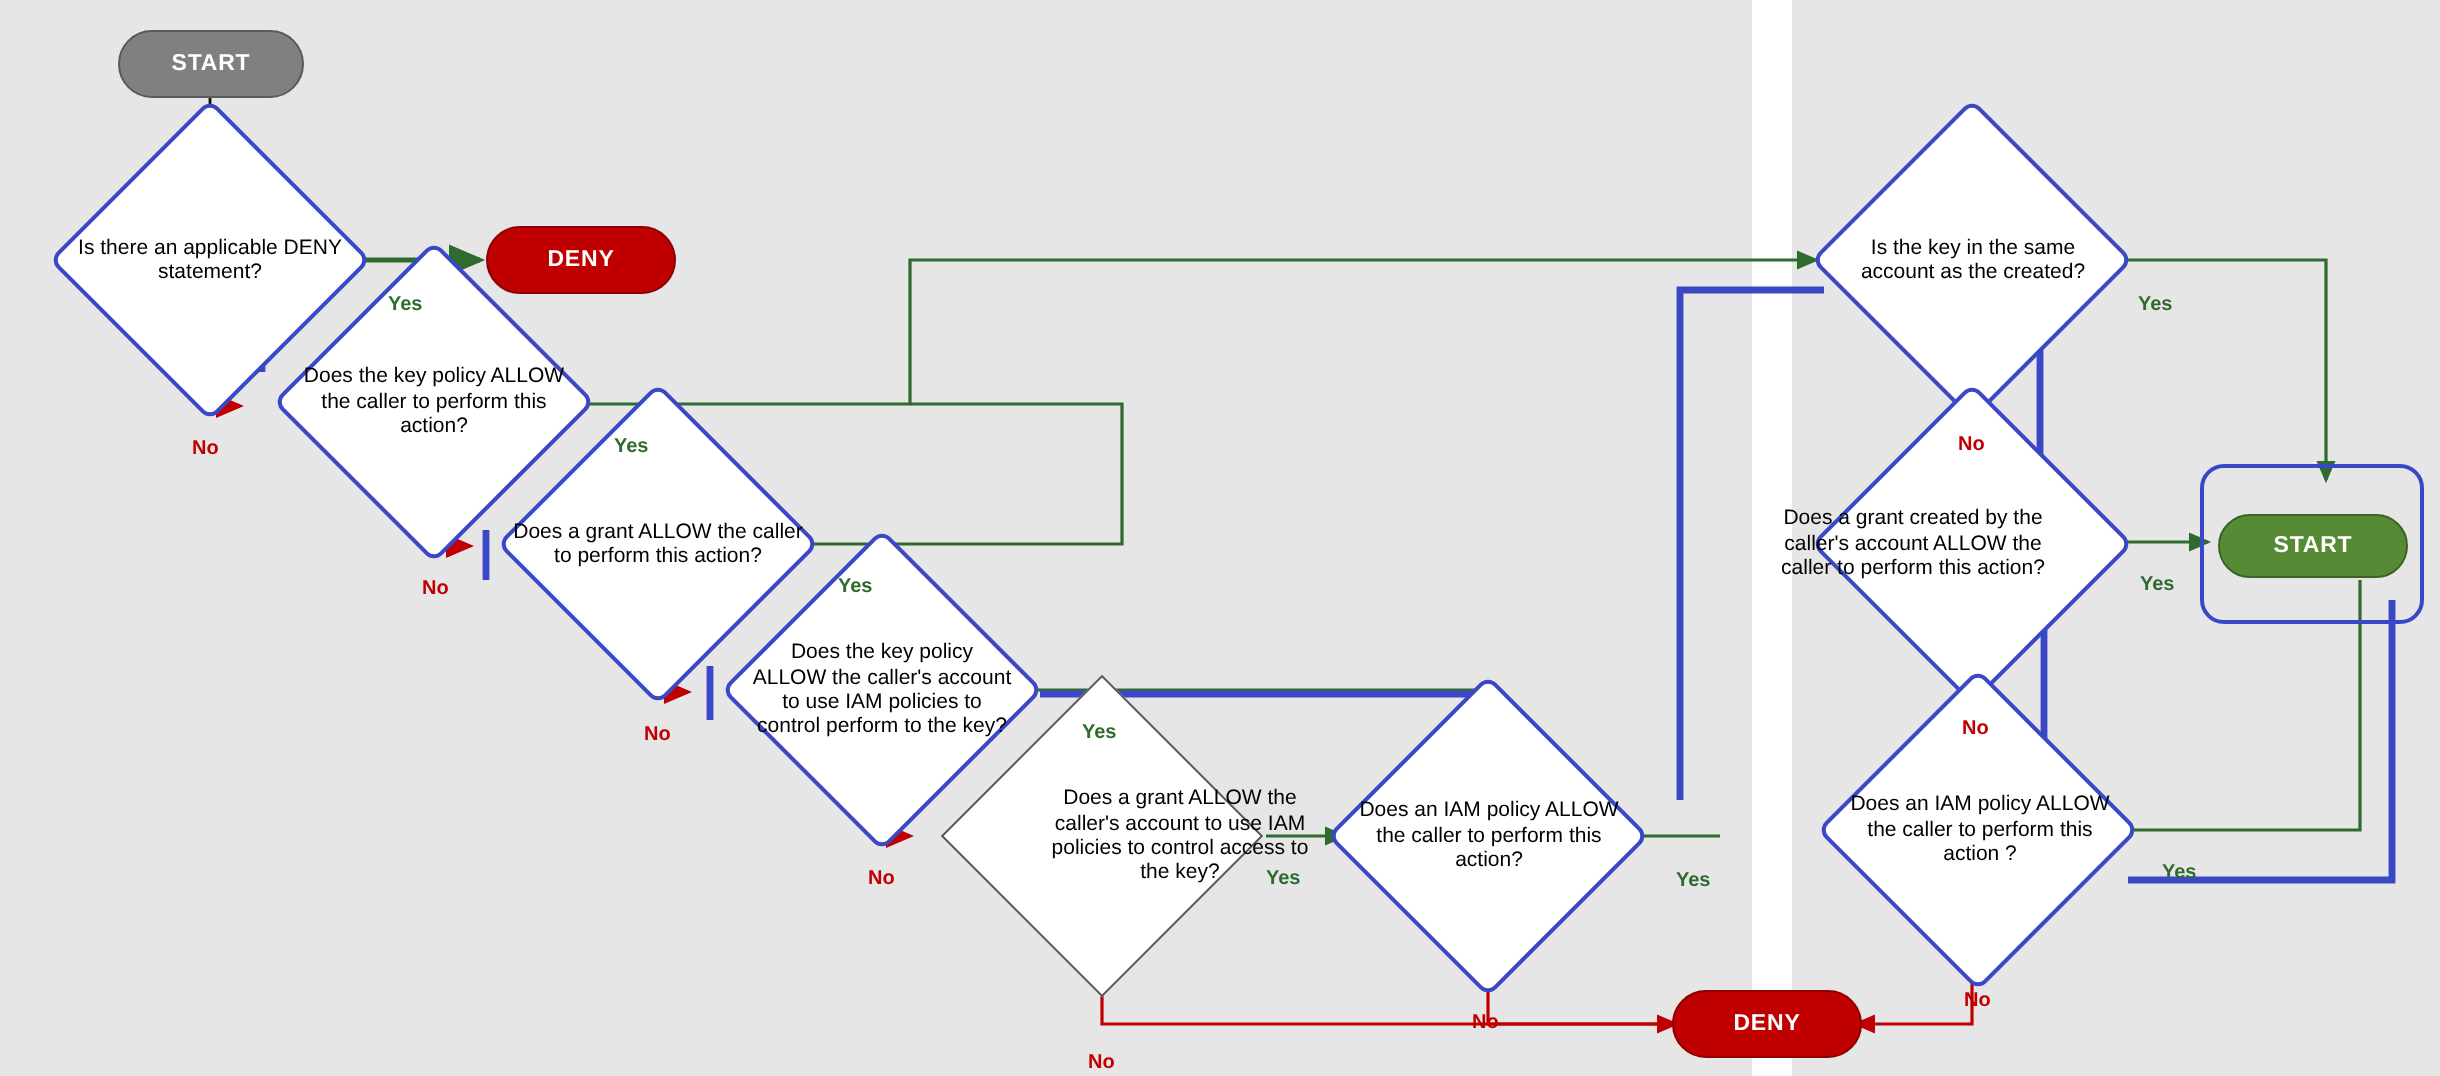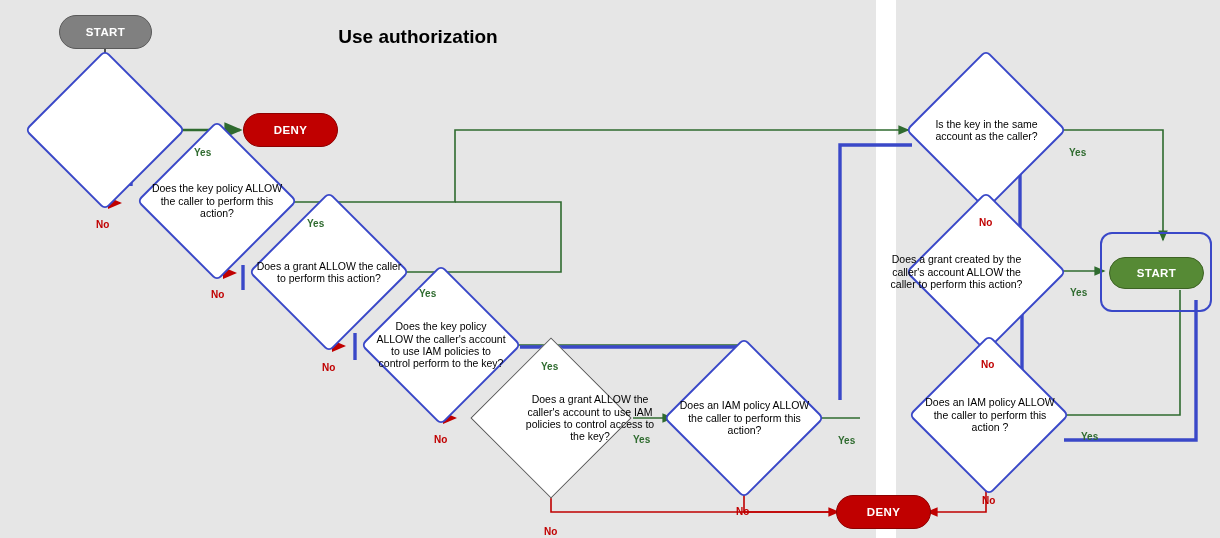--- a/index.html
+++ b/index.html
@@ -67,21 +67,20 @@
   svg#wires{position:absolute;left:0;top:0;width:1220px;height:538px;}
 </style>
 </head>
 <body>
 
 <div id="stage">
 
   <div class="panel" id="panel-left"></div>
   <div class="panel" id="panel-right"></div>
 
-  <div class="panel-title" style="left:238px;top:26px;width:360px;">Use authorization</div>
 
   <svg id="wires">
     <defs>
       <marker id="ag" markerWidth="8" markerHeight="8" refX="6" refY="4" orient="auto">
         <path d="M0,1 L7,4 L0,7 z" fill="#2f6b2f"></path>
       </marker>
       <marker id="ar" markerWidth="8" markerHeight="8" refX="6" refY="4" orient="auto">
         <path d="M0,1 L7,4 L0,7 z" fill="#c00000"></path>
       </marker>
       <marker id="ab" markerWidth="8" markerHeight="8" refX="6" refY="4" orient="auto">
@@ -148,38 +147,39 @@
   <div class="pill" id="start" style="left:59px;top:15px;width:93px;height:34px;">START</div>
 
   <div class="pill deny" style="left:243px;top:113px;width:95px;height:34px;">DENY</div>
 
   <div class="pill deny" style="left:836px;top:495px;width:95px;height:34px;">DENY</div>
 
   <div id="allow-outline" style="left:1100px;top:232px;width:112px;height:80px;"></div>
   <div class="pill" id="allow" style="left:1109px;top:257px;width:95px;height:32px;">START</div>
 
   <div class="diamond thick" style="left:48px;top:73px;width:114px;height:114px;"></div>
+  <div class="dlabel" style="left:28px;top:108px;width:154px;height:44px;">Is there an applicable DENY statement?</div>
 
   <div class="diamond thick" style="left:160px;top:144px;width:114px;height:114px;"></div>
   <div class="dlabel" style="left:147px;top:176px;width:140px;height:50px;">Does the key policy ALLOW the caller to perform this action?</div>
 
   <div class="diamond thick" style="left:272px;top:215px;width:114px;height:114px;"></div>
   <div class="dlabel" style="left:254px;top:253px;width:150px;height:38px;">Does a grant ALLOW the caller to perform this action?</div>
 
   <div class="diamond thick" style="left:384px;top:288px;width:114px;height:114px;"></div>
   <div class="dlabel" style="left:376px;top:310px;width:130px;height:70px;">Does the key policy ALLOW the caller's account to use IAM policies to control perform to the key?</div>
 
   <div class="diamond" style="left:494px;top:361px;width:114px;height:114px;"></div>
   <div class="dlabel" style="left:487px;top:381px;width:130px;height:74px;margin-left:38px;">Does a grant ALLOW the caller's account to use IAM policies to control access to the key?</div>
 
   <div class="diamond thick" style="left:687px;top:361px;width:114px;height:114px;"></div>
   <div class="dlabel" style="left:676px;top:388px;width:137px;height:60px;">Does an IAM policy ALLOW the caller to perform this action?</div>
 
   <div class="diamond thick" style="left:929px;top:73px;width:114px;height:114px;"></div>
-  <div class="dlabel" style="left:916px;top:106px;width:141px;height:48px;">Is the key in the same account as the caller?</div>
+  <div class="dlabel" style="left:916px;top:106px;width:141px;height:48px;">Is the key in the same account as the created?</div>
 
   <div class="diamond thick" style="left:929px;top:215px;width:114px;height:114px;"></div>
   <div class="dlabel" style="left:886px;top:238px;width:141px;height:68px;">Does a grant created by the caller's account ALLOW the caller to perform this action?</div>
 
   <div class="diamond thick" style="left:932px;top:358px;width:114px;height:114px;"></div>
   <div class="dlabel" style="left:922px;top:382px;width:136px;height:66px;">Does an IAM policy ALLOW the caller to perform this action ?</div>
 
   <div class="elabel yes" style="left:194px;top:124px;">Yes</div>
   <div class="elabel no" style="left:96px;top:196px;">No</div>
 

